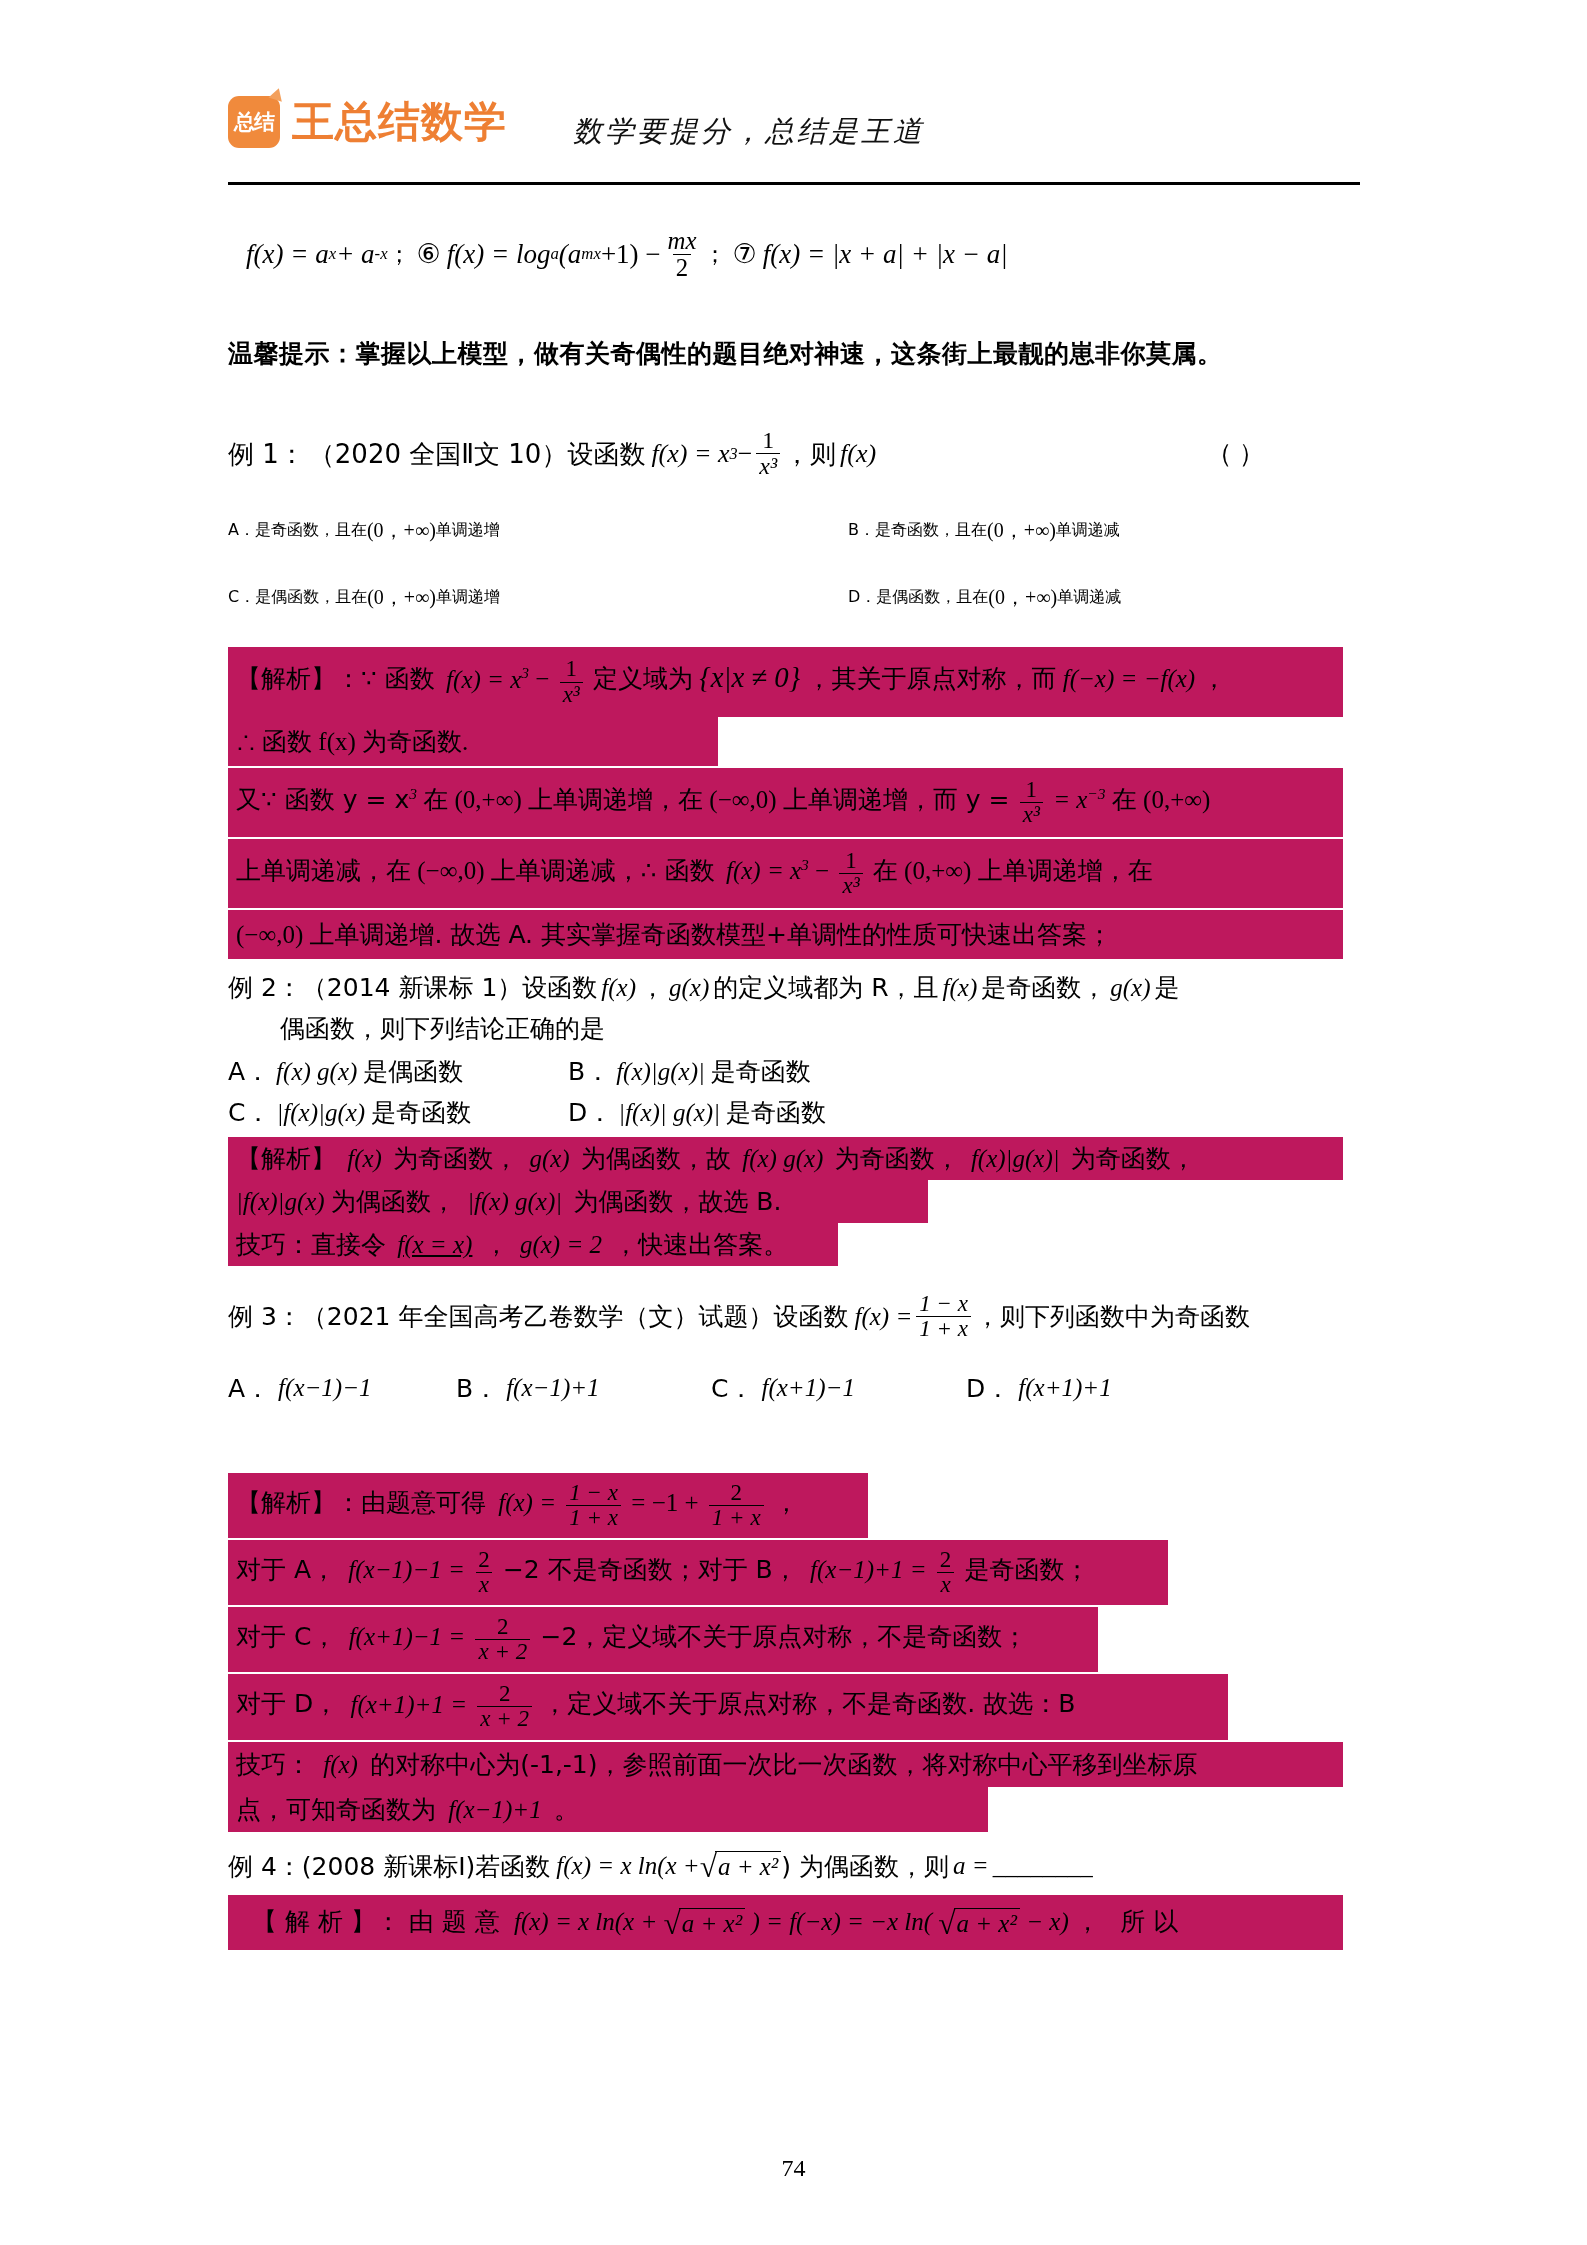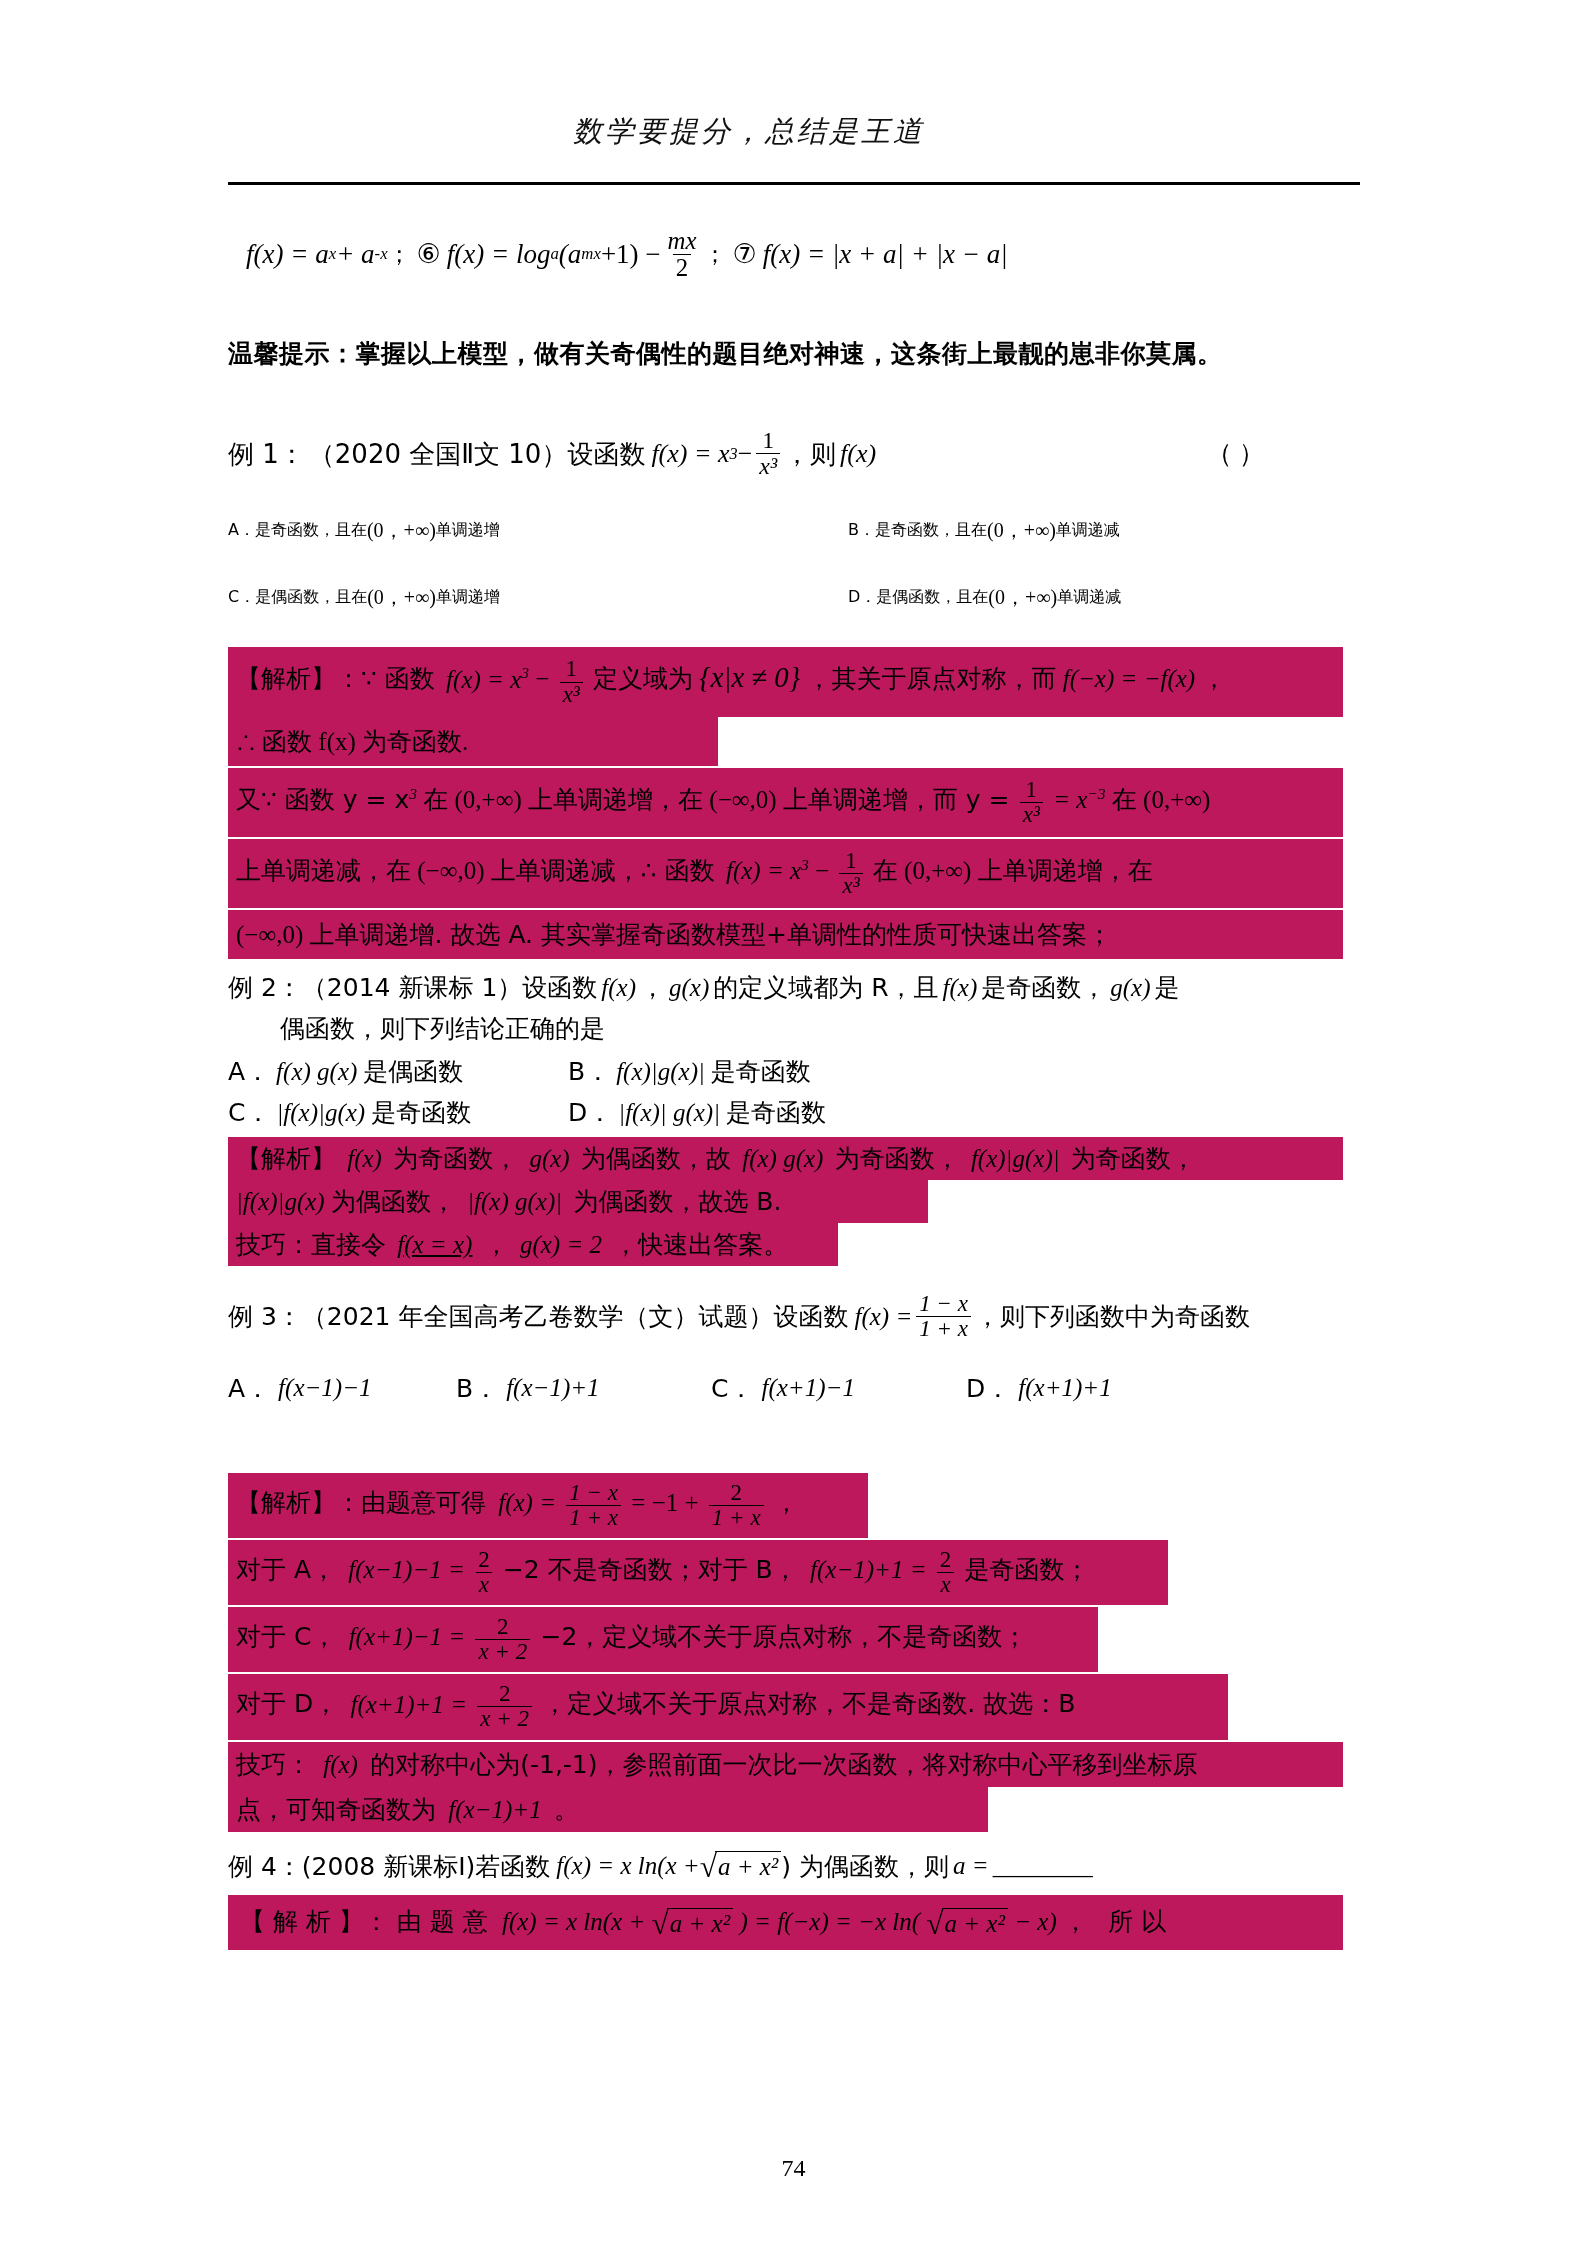--- a/index.html
+++ b/index.html
@@ -114,20 +114,24 @@
     font-size: 24px;
   }
   .pad { padding: 3px 6px; display:inline-block; }
 </style>
 </head>
 <body>
 
 <div class="page">
 
   <div class="header">
+    <div class="logo-wrap">
+      <div class="logo-badge">总结</div>
+      <div class="logo-text">王总结数学</div>
+    </div>
     <div class="tagline">数学要提分，总结是王道</div>
   </div>
   <div class="header-rule"></div>
 
   <div class="content">
 
     
     <div class="line mrow" style="margin-top:24px; font-size:27px; padding-left:18px;">
       <span class="mi">f(x) = a</span>
         <sup class="e">x</sup>
@@ -427,21 +431,21 @@
       <span class="mi" style="margin-left:6px;">f(x) = x ln(x +</span>
       <span class="sqrt">
         <span class="radical mn">√</span>
         <span class="rad-body mi">a + x²</span>
       </span>
       <span class="han">) 为偶函数，则</span>
       <span class="mi" style="margin-left:4px;">a =</span>
       <span class="mn" style="margin-left:4px;">________</span>
     </div>
 
-    <div class="mrow hl pad" style="font-size:25px; padding:10px 12px; width:1115px; margin-top:12px;">
+    <div class="mrow hl pad" style="font-size:25px; padding:10px 24px; width:1115px; margin-top:12px;">
       <span class="han">【 解 析 】： 由 题 意</span>
       <span class="mi" style="margin-left:8px;">f(x) = x ln(x +</span>
       <span class="sqrt">
         <span class="radical mn">√</span>
         <span class="rad-body mi">a + x²</span>
       </span>
       <span class="mi">) = f(−x) = −x ln(</span>
       <span class="sqrt">
         <span class="radical mn">√</span>
         <span class="rad-body mi">a + x²</span>

